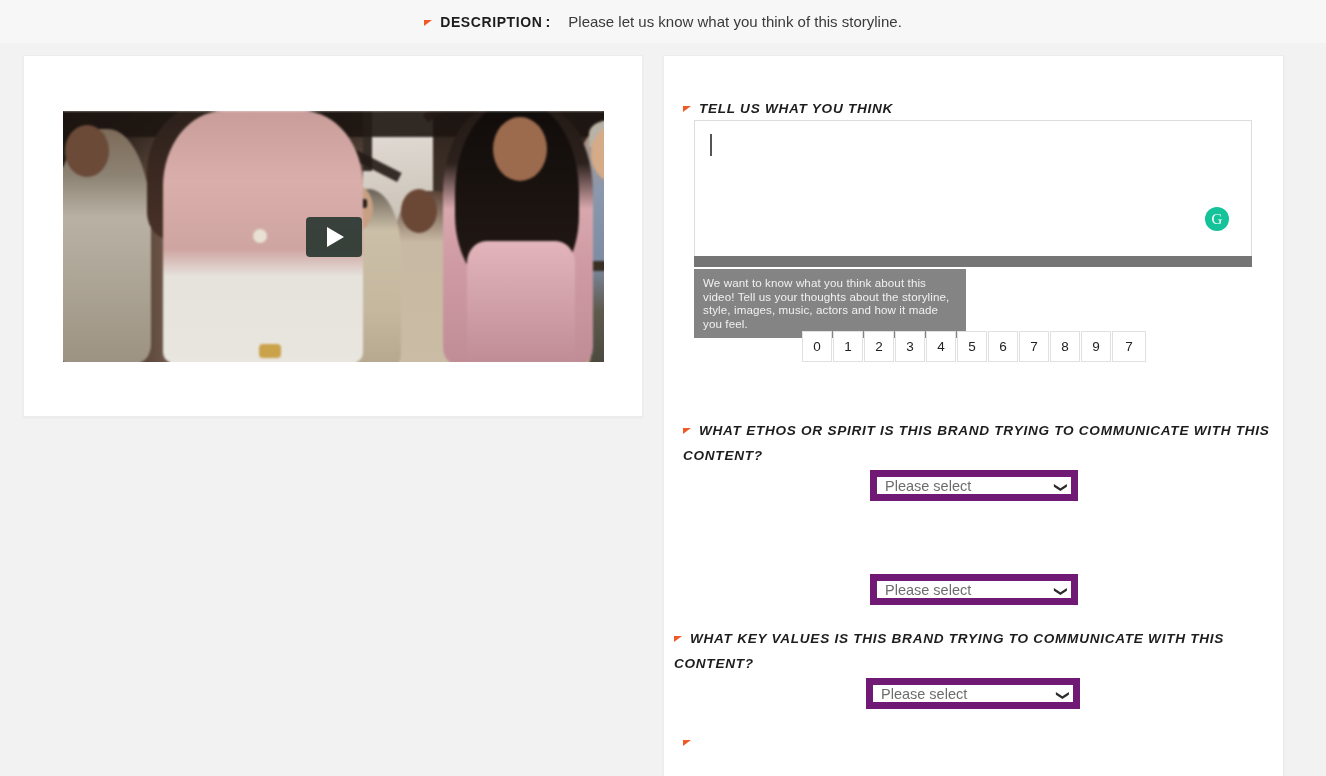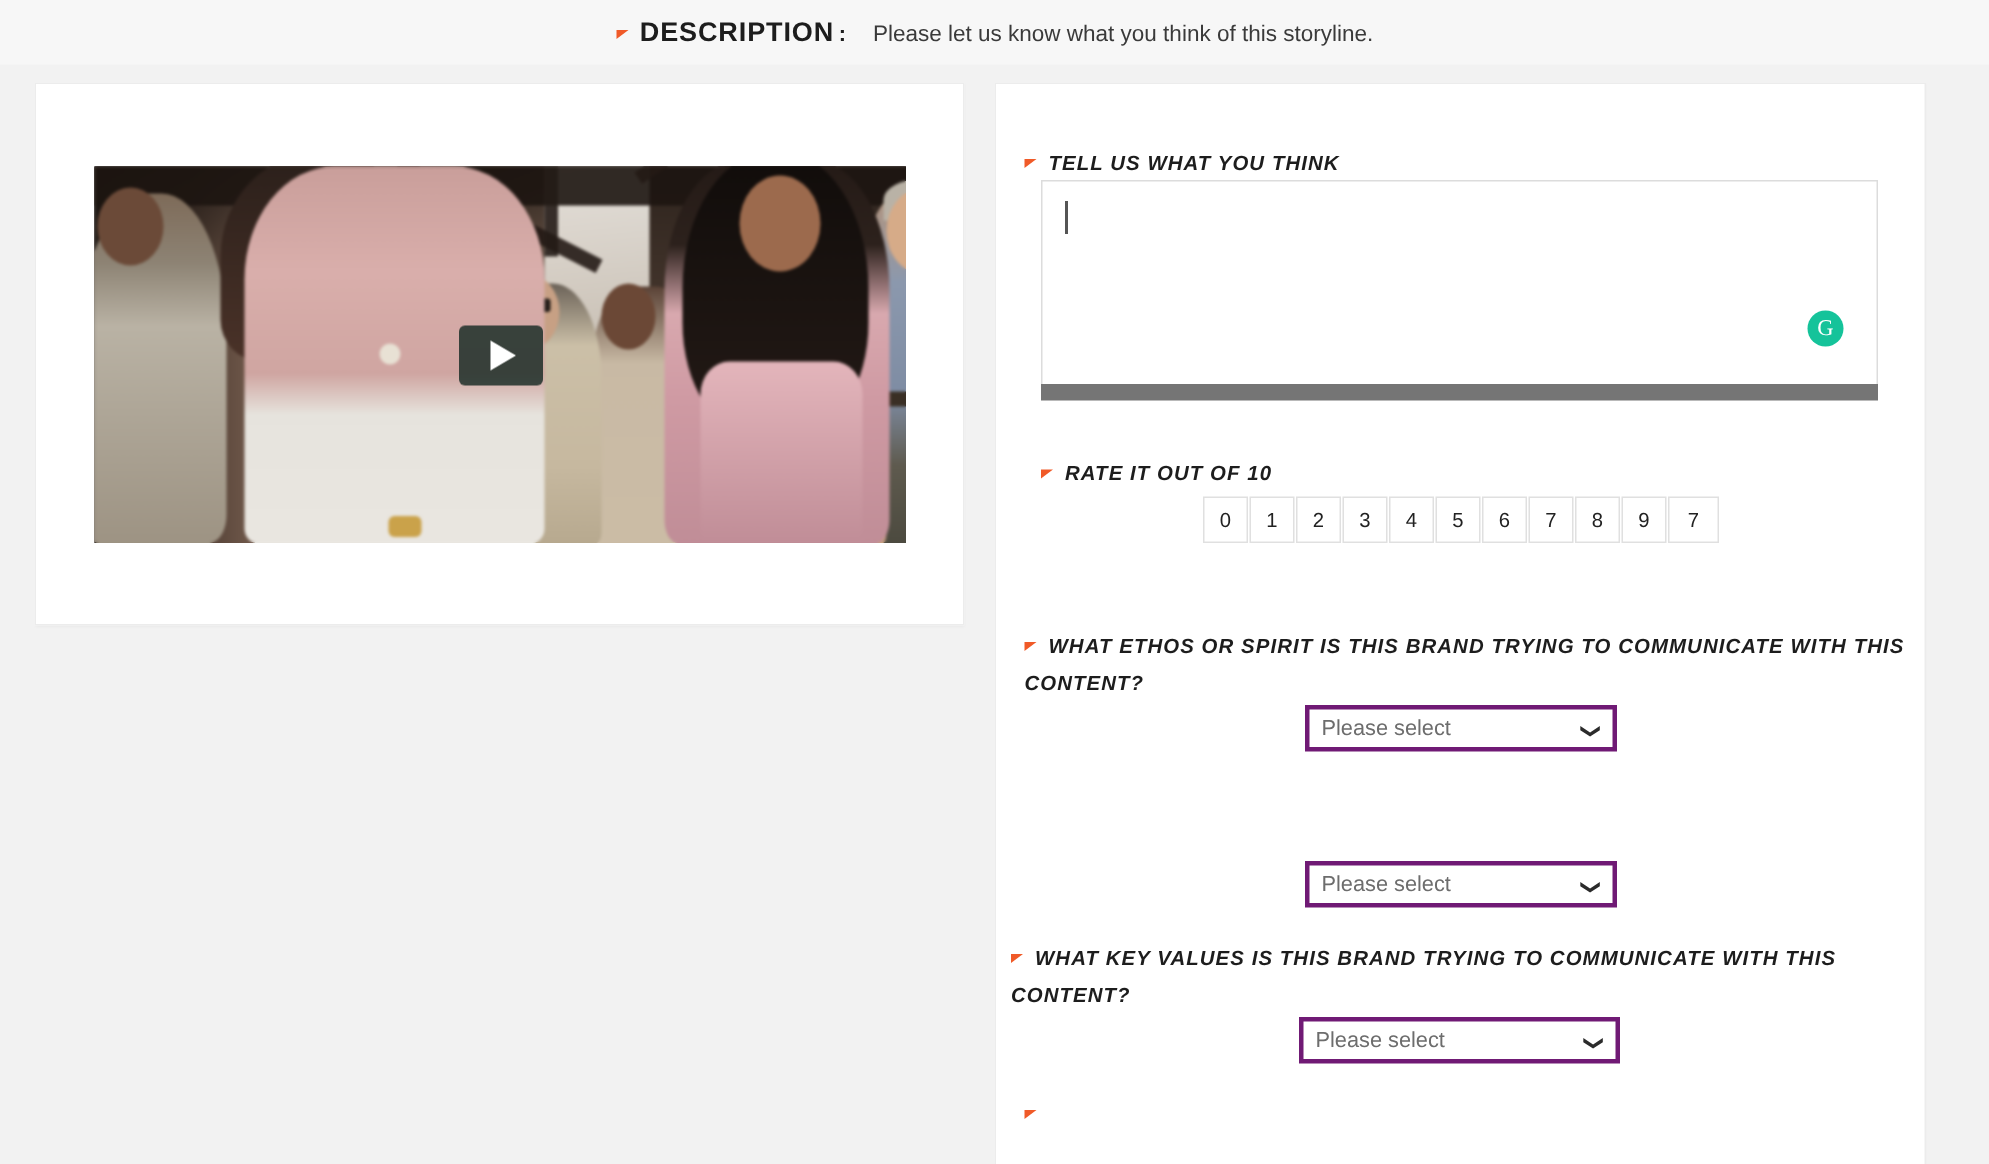--- a/index.html
+++ b/index.html
@@ -41,21 +41,21 @@
   .marker {
     display: inline-block;
     width: 0; height: 0;
     border-left: 8px solid #f05a28;
     border-bottom: 6px solid transparent;
     margin-right: 8px;
     position: relative;
     top: -1px;
   }
   .desc-label {
-    font-size: 18px;
+    font-size: 14px;
     font-weight: bold;
     letter-spacing: 0.6px;
     color: #1d1d1d;
     text-transform: uppercase;
   }
   .desc-colon { font-size: 14.5px; font-weight: bold; color:#1d1d1d; margin-left:3px;}
   .desc-text {
     font-size: 15px;
     color: #3a3a3a;
     margin-left: 18px;
@@ -227,21 +227,21 @@
     margin-right: 1px;
     cursor: pointer;
     font-family: "Liberation Sans", sans-serif;
   }
   .rate-btn:last-child { width: 34px; margin-right: 0; }
 
   
   .sel {
     position: absolute;
     height: 31px;
-    border: 3px solid #701a75;
+    border: 7px solid #701a75;
     background: #fff;
     color: #6d6d6d;
     font-size: 14.5px;
     font-family: "Liberation Sans", sans-serif;
     padding: 0 24px 0 8px;
     appearance: none;
     -webkit-appearance: none;
     cursor: pointer;
     border-radius: 0;
   }
@@ -319,20 +319,21 @@
   <div class="ta-box">
     <div class="ta-caret"></div>
     <div class="gram-icon">G</div>
   </div>
   <div class="ta-grabber"></div>
 
   <div class="q-head" style="left:694px; top:303px;">
     <span class="marker"></span><span>RATE IT OUT OF 10</span>
   </div>
 
+  <div class="tooltip">We want to know what you think about this video! Tell us your thoughts about the storyline, style, images, music, actors and how it made you feel.</div>
 
   <div class="rate-row">
     <div class="rate-btn">0</div>
     <div class="rate-btn">1</div>
     <div class="rate-btn">2</div>
     <div class="rate-btn">3</div>
     <div class="rate-btn">4</div>
     <div class="rate-btn">5</div>
     <div class="rate-btn">6</div>
     <div class="rate-btn">7</div>

